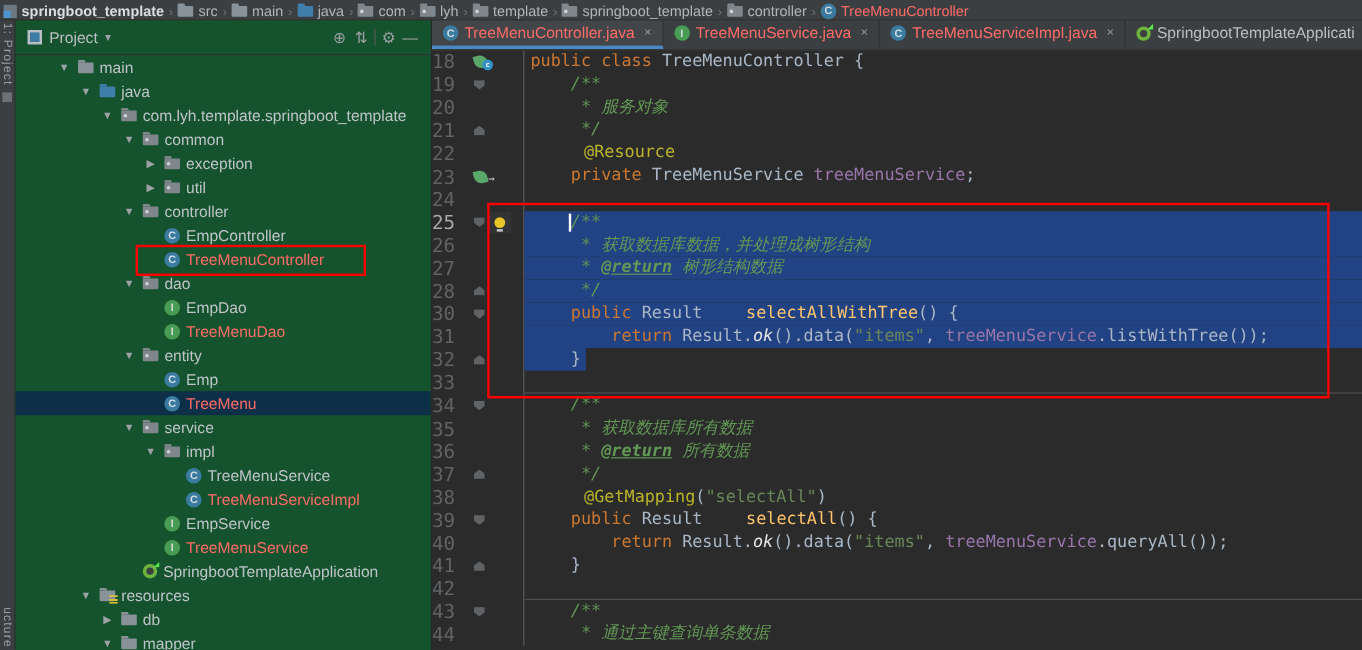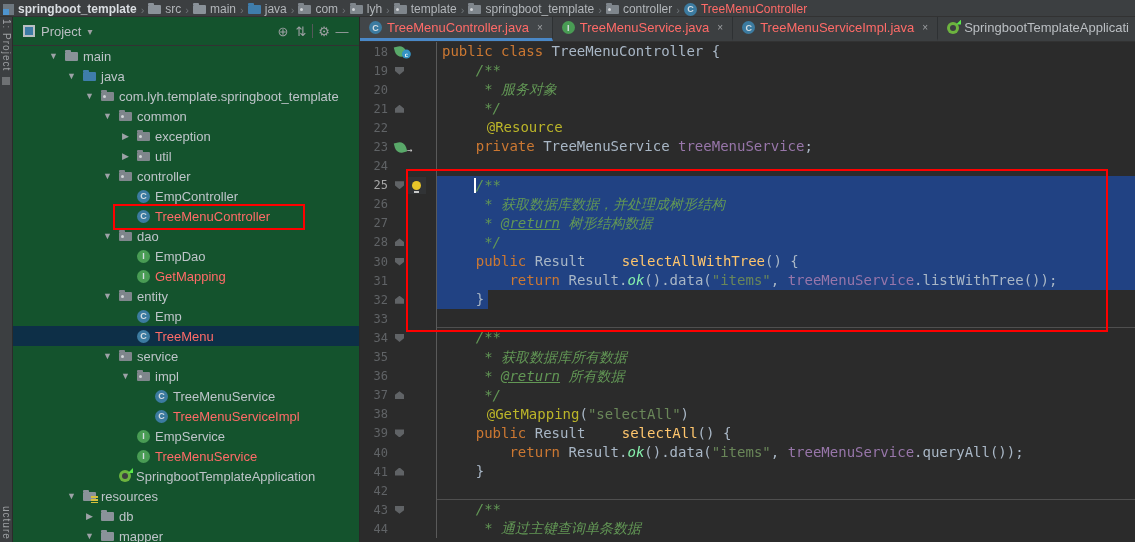--- a/index.html
+++ b/index.html
@@ -66,36 +66,36 @@
     color:#bbbfc3; border-right:1px solid #2e3133; border-bottom:3px solid transparent;
     white-space:nowrap; cursor:pointer; }
   .tab.active { background:#424649; border-bottom-color:#4a88c7; }
   .tab .t-err { color:#ff6b68; }
   .tab .x { color:#9da0a3; font-size:10px; margin-left:3px; }
   .code { position:relative; flex:1; overflow:hidden;
     font-family:"DejaVu Sans Mono", monospace; }
   .line { display:flex; height:19.1px; align-items:stretch; }
   .gut { width:77px; flex:none; display:flex; align-items:center;
     border-right:1px solid #5a5a5a; }
-  .num { width:32px; text-align:right; color:#606366; font-size:12px; padding-right:4px; }
+  .num { width:32px; text-align:left; color:#606366; font-size:16px; padding-right:4px; }
   .num.cur { color:#a7a7a7; }
   .gslot { flex:1; display:flex; align-items:center; gap:2px; padding-left:3px; height:100%; }
   .code-text { flex:1; position:relative; white-space:pre; font-size:14px;
     line-height:19.1px; color:#a9b7c6; padding-left:5px; }
   .line.sel .code-text { background:#214283; }
   .line.sepline .code-text { border-bottom:1px solid #4f4f4f; }
   .tk-k { color:#cc7832; }
   .tk-ann { color:#bbb529;padding-left:11px; }
   .tk-s { color:#6a8759; }
   .tk-c { color:#629755; font-style:italic; }
-  .tk-ctag { color:#629755; font-style:italic; font-weight:normal; text-decoration:underline; }
+  .tk-ctag { color:#629755; font-style:italic; font-weight:bold; text-decoration:underline; }
   .tk-m { color:#ffc66d;margin-left:28px; }
   .tk-f { color:#9876aa; }
   .tk-d { color:#a9b7c6; }
-  .tk-i { color:#86efac; font-style:italic; }
+  .tk-i { color:#e5e5e5; font-style:italic; }
   .caret { position:absolute; top:2px; bottom:2px; width:2px; background:#ffffff; }
   .fold-start { width:9px; height:8px; background:#606366; flex:none;
     clip-path:polygon(0 0,100% 0,100% 55%,50% 100%,0 55%); }
   .fold-end { width:9px; height:8px; background:#606366; flex:none;
     clip-path:polygon(50% 0,100% 45%,100% 100%,0 100%,0 45%); }
   .leaf { width:11px; height:11px; background:#59a869; border-radius:0 60% 5% 60%;
     transform:rotate(-15deg); position:relative; flex:none; }
   .leaf .sub-c { position:absolute; right:-4px; bottom:-3px; width:9px; height:9px;
     border-radius:50%; background:#3592c4; color:#fff; font-size:6px; font-weight:bold;
     display:flex; align-items:center; justify-content:center; transform:rotate(15deg); }
@@ -241,21 +241,21 @@
           <span>dao</span>
         </div>
         <div class="trow" style="padding-left: 106px;">
           <span class="arrow"></span>
           <span class="cico iface">I</span>
           <span>EmpDao</span>
         </div>
         <div class="trow" style="padding-left: 106px;">
           <span class="arrow"></span>
           <span class="cico iface">I</span>
-          <span class="lbl-red">GetMapping</span>
+          <span class="lbl-red">TreeMenuDao</span>
         </div>
         <div class="trow" style="padding-left: 88px;">
           <span class="arrow">▼</span>
           <span class="fico pkg"></span>
           <span>entity</span>
         </div>
         <div class="trow" style="padding-left: 106px;">
           <span class="arrow"></span>
           <span class="cico">C</span>
           <span>Emp</span>

